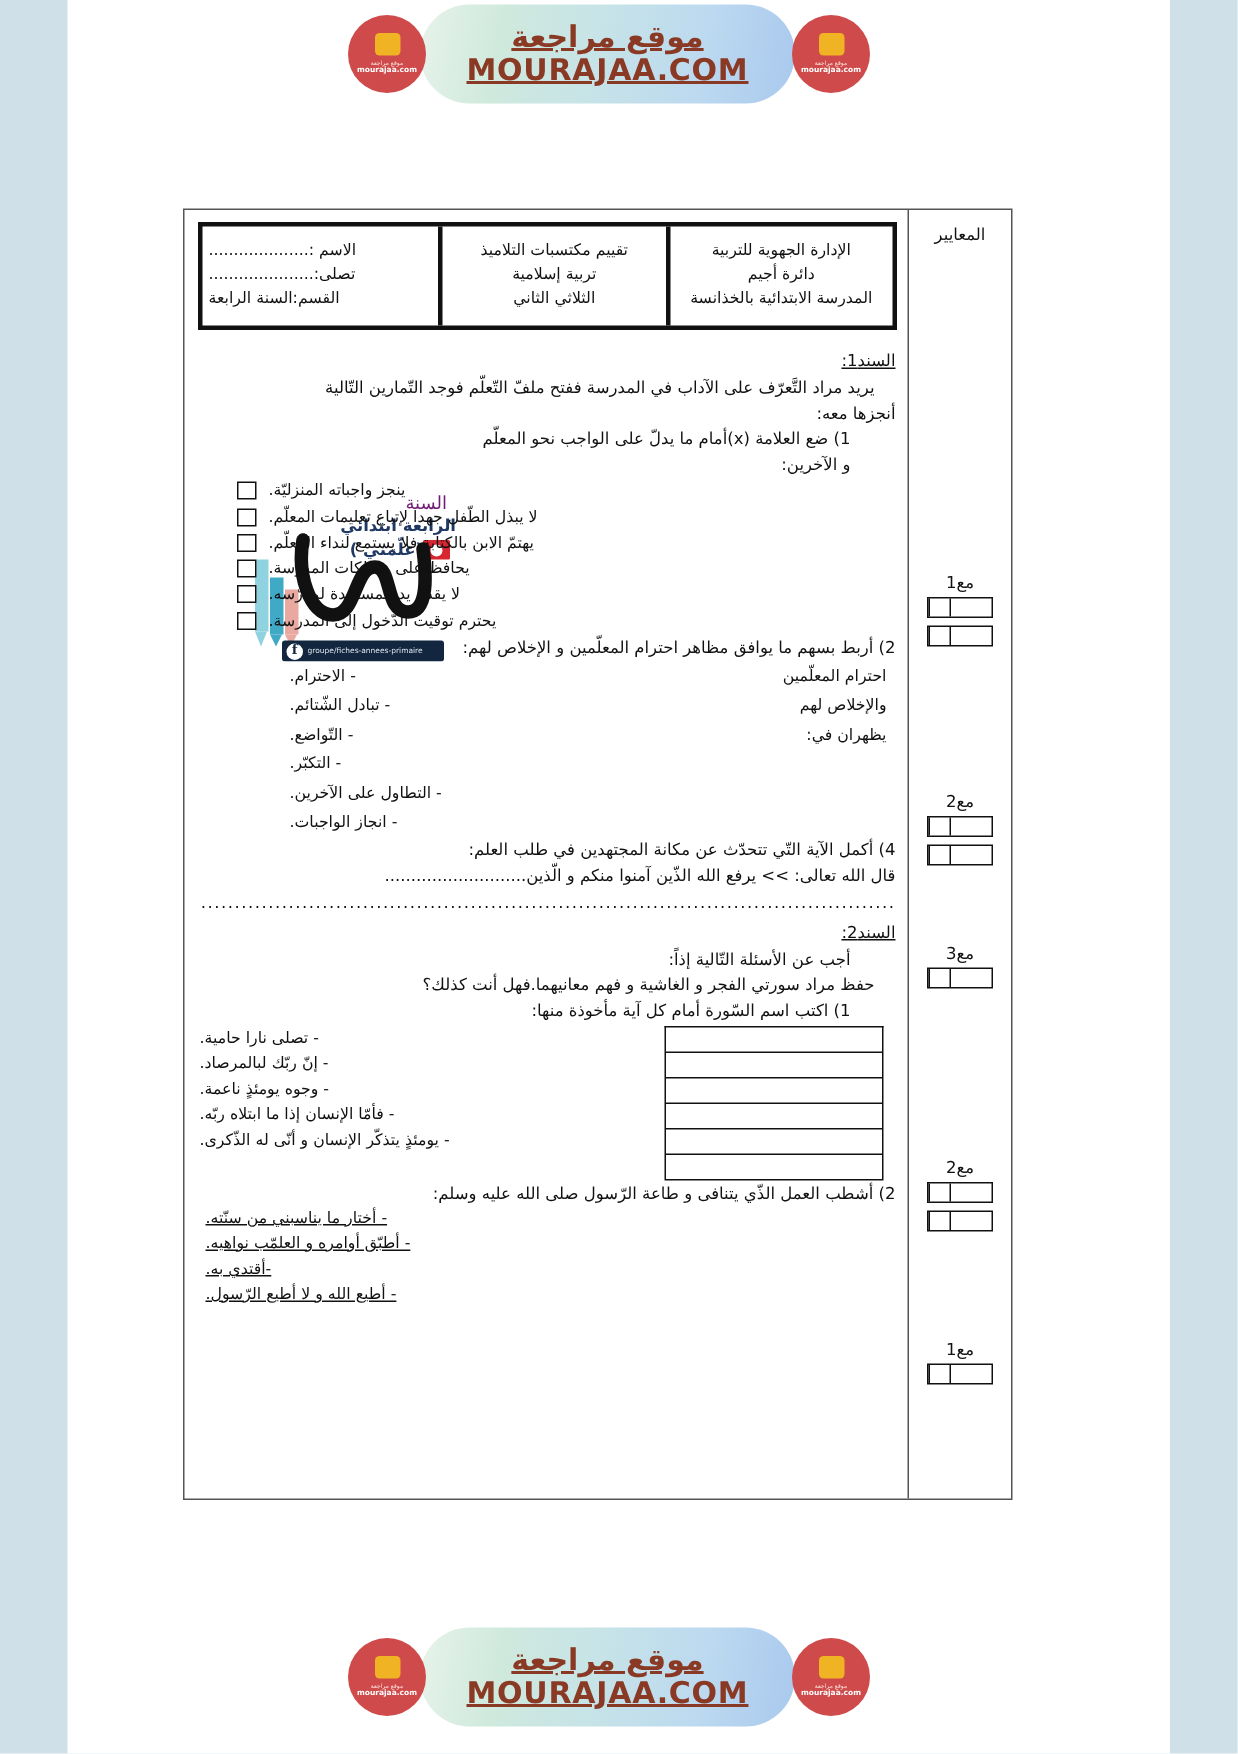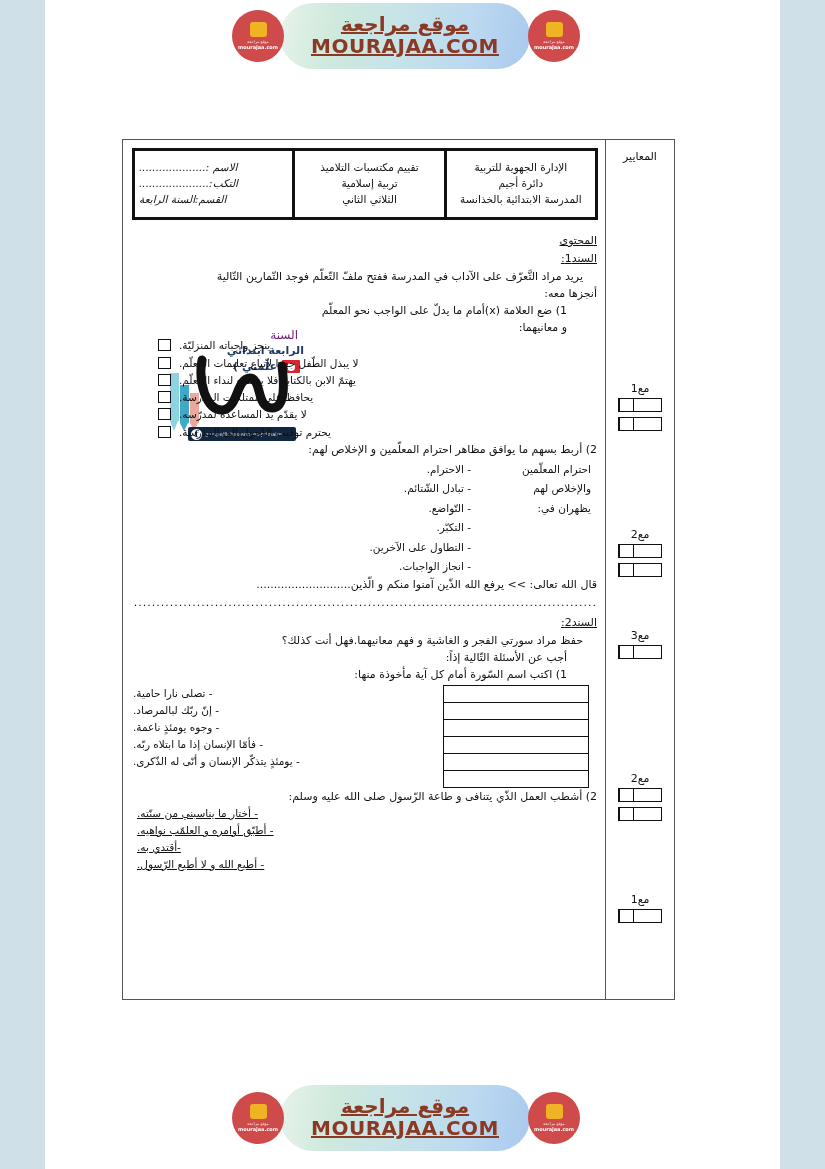--- a/index.html
+++ b/index.html
@@ -67,21 +67,21 @@
     border:3px solid #111;box-sizing:border-box;display:flex;
     direction:rtl;background:#fff;
   }
   .head-cell{
     flex:1;border-left:3px solid #111;box-sizing:border-box;
     display:flex;flex-direction:column;align-items:center;justify-content:center;
     direction:rtl;font-size:10.5px;color:#111;line-height:1.5;padding:2px 4px;
     text-align:center;
   }
   .head-cell:last-child{border-left:none;}
-  .head-cell.ident{align-items:flex-end;text-align:right;padding-right:13px;font-style:italic;}
+  .head-cell.ident{align-items:flex-end;text-align:right;padding-right:13px;}
   .head-cell .line{white-space:nowrap;}
 
   
   .content{
     position:absolute;left:8px;top:92px;right:8px;
     direction:rtl;text-align:right;color:#111;
     font-size:11px;line-height:1.55;
   }
   .lbl{font-weight:normal;text-decoration:underline;display:inline-block;}
   .row-title{margin:0 0 1px 0;}
@@ -100,21 +100,21 @@
   .chk-box{
     width:13px;height:12px;border:1px solid #111;box-sizing:border-box;
     margin-right:8px;flex:0 0 auto;background:#fff;
   }
   .chk-inner{display:flex;flex-direction:row;align-items:center;margin-right:auto;padding-left:27px;}
 
   
   .match{display:flex;direction:rtl;margin-top:2px;}
   .match-right{width:120px;text-align:right;font-size:10.5px;line-height:1.85;padding-right:6px;}
   .match-left{flex:1;text-align:left;font-size:10.5px;line-height:1.85;padding-left:62px;}
-  .match-left div{direction:rtl;text-align:right;}
+  .match-left div{direction:rtl;text-align:left;}
 
   .dots{letter-spacing:1px;}
 
   
   .verse-wrap{display:flex;direction:rtl;margin-top:2px;align-items:flex-start;}
   .verse-list{flex:1;text-align:left;font-size:10.5px;line-height:1.62;padding-left:2px;}
   .verse-list div{direction:rtl;text-align:left;}
   .ans-table{
     width:146px;margin-right:8px;margin-left:auto;
     border:1px solid #111;border-bottom:none;box-sizing:border-box;background:#fff;
@@ -212,21 +212,21 @@
         <div class="line">دائرة أجيم</div>
         <div class="line">المدرسة الابتدائية بالخذانسة</div>
       </div>
       <div class="head-cell">
         <div class="line">تقييم مكتسبات التلاميذ</div>
         <div class="line">تربية إسلامية</div>
         <div class="line">الثلاثي الثاني</div>
       </div>
       <div class="head-cell ident">
         <div class="line">الاسم :....................</div>
-        <div class="line">التكب:.....................</div>
+        <div class="line">تصلى:.....................</div>
         <div class="line">القسم:السنة الرابعة</div>
       </div>
     </div>
 
     <div class="logo">
       <div class="ar1">السنة</div>
       <div class="ar2">الرابعة ابتدائي</div>
       <div class="ar3">(علّمني )</div>
       <div class="flag">
           <i></i>
@@ -248,31 +248,28 @@
       </div>
       <div class="fb-bar">
         <div class="fb">f</div>
         <div class="fb-t">groupe/fiches-annees-primaire</div>
       </div>
     </div>
 
     <div class="content">
 
       <div class="row-title">
-        <span class="lbl">المحتوى</span>
-      </div>
-      <div class="row-title">
         <span class="lbl">السند1:</span>
       </div>
 
       <div class="para indent1">يريد مراد التَّعرّف على الآداب في المدرسة ففتح ملفّ التّعلّم فوجد التّمارين التّالية</div>
       <div class="para">أنجزها معه:</div>
 
       <div class="para q indent2">1) ضع العلامة (x)أمام ما يدلّ على الواجب نحو المعلّم</div>
-      <div class="para indent2">و معانيهما:</div>
+      <div class="para indent2">و الآخرين:</div>
 
       <div class="chk-list">
         <div class="chk-row">
           <div class="chk-inner">
             <span class="txt">ينجز واجباته المنزليّة.</span>
             <span class="chk-box"></span>
           </div>
         </div>
         <div class="chk-row">
           <div class="chk-inner">
@@ -317,28 +314,29 @@
         <div class="match-left">
           <div>- الاحترام.</div>
           <div>- تبادل الشّتائم.</div>
           <div>- التّواضع.</div>
           <div>- التكبّر.</div>
           <div>- التطاول على الآخرين.</div>
           <div>- انجاز الواجبات.</div>
         </div>
       </div>
 
+      <div class="para q">4) أكمل الآية التّي تتحدّث عن مكانة المجتهدين في طلب العلم:</div>
       <div class="para dots">قال الله تعالى: &gt;&gt; يرفع الله الذّين آمنوا منكم و الّذين...........................</div>
       <div class="para dots">.......................................................................................................</div>
 
       <div class="row-title" style="margin-top:3px;">
         <span class="lbl">السند2:</span>
       </div>
+      <div class="para indent2">أجب عن الأسئلة التّالية إذاً:</div>
       <div class="para indent1">حفظ مراد سورتي الفجر و الغاشية و فهم معانيهما.فهل أنت كذلك؟</div>
-      <div class="para indent2">أجب عن الأسئلة التّالية إذاً:</div>
       <div class="para q indent2">1)  اكتب اسم السّورة أمام كل آية مأخوذة منها:</div>
 
       <div class="verse-wrap">
         <div class="ans-table">
           <div class="ans-row"></div>
           <div class="ans-row"></div>
           <div class="ans-row"></div>
           <div class="ans-row"></div>
           <div class="ans-row"></div>
           <div class="ans-row"></div>

